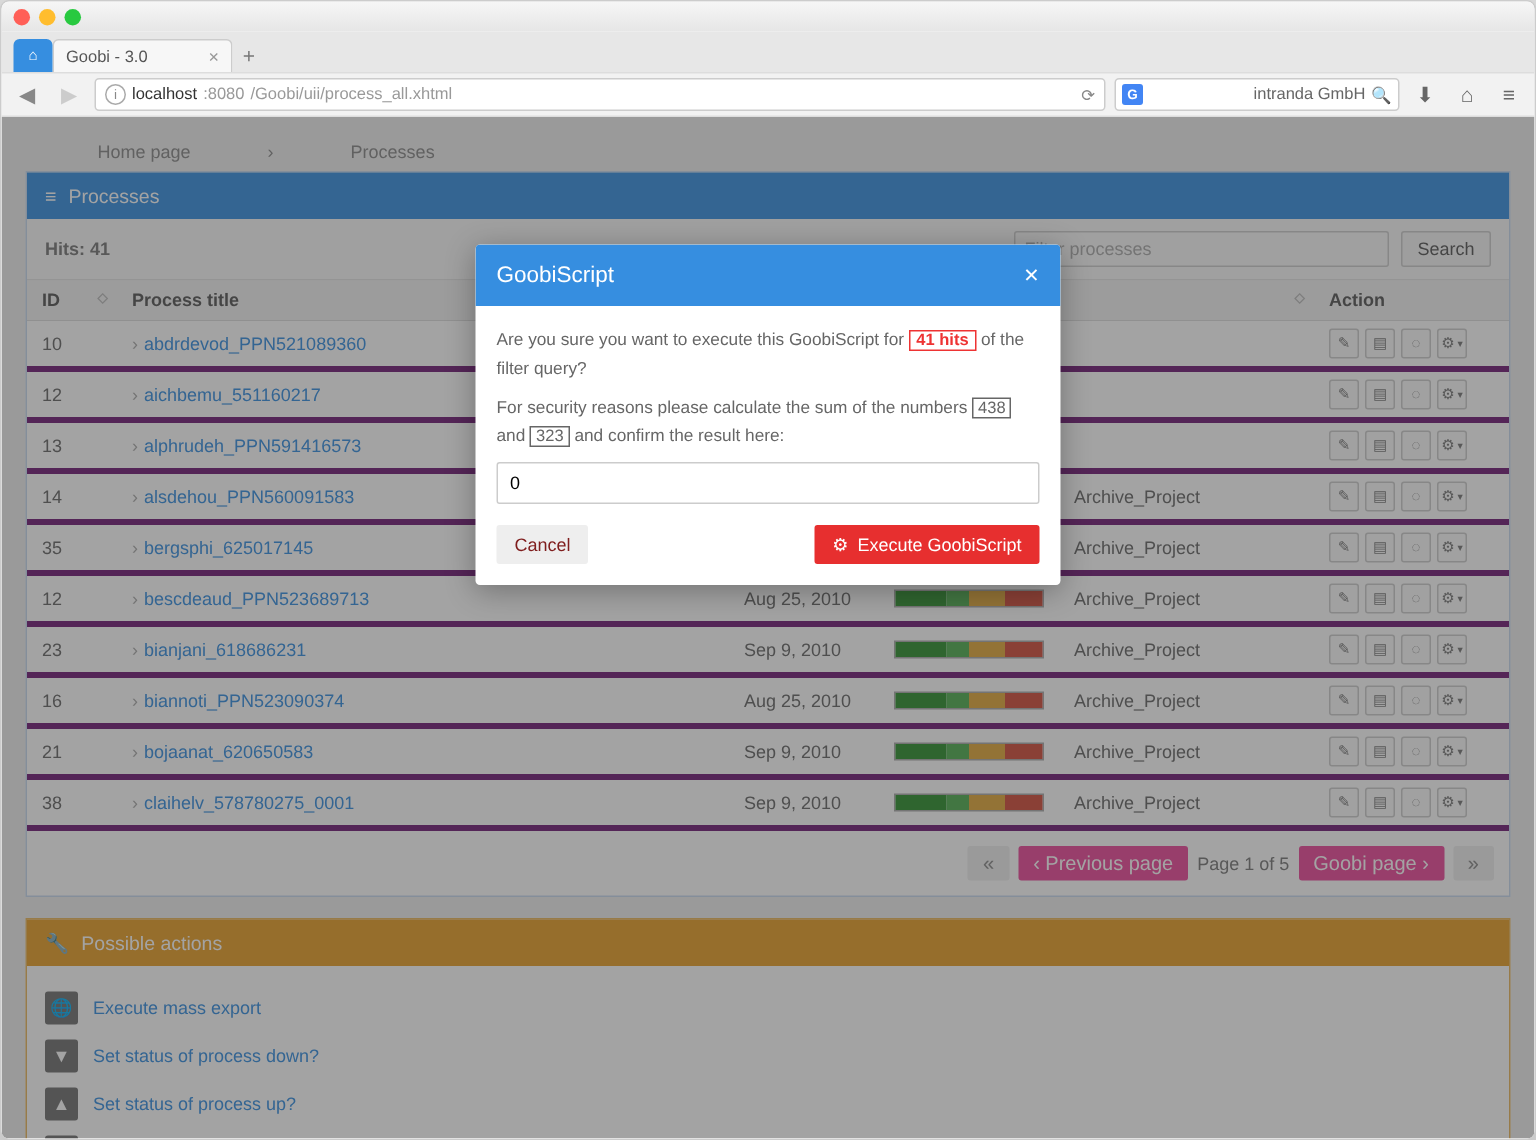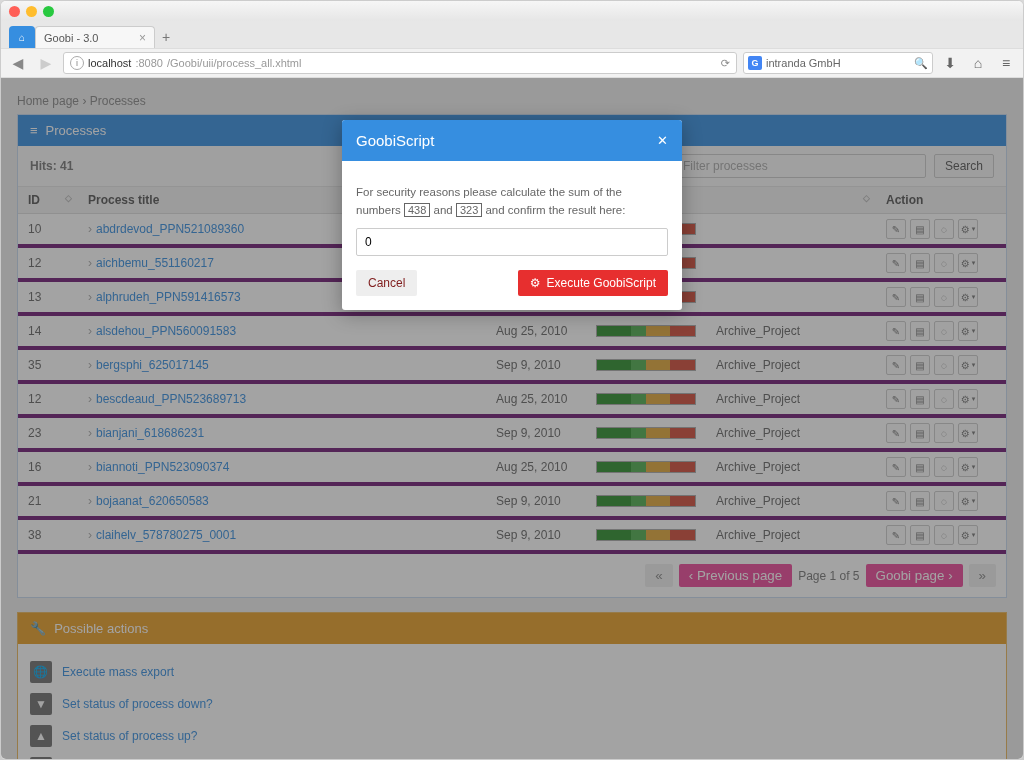--- a/index.html
+++ b/index.html
@@ -15,27 +15,27 @@
   .newtab{ width:22px; height:22px; display:flex; align-items:center; justify-content:center; color:#777; font-size:14px;}
   .addrbar { height:30px; background:#f2f2f2; border-top:1px solid #ddd; border-bottom:1px solid #ddd; display:flex; align-items:center; padding:0 6px; gap:6px;}
   .addrbar .navbtn{ width:22px; height:22px; display:flex; align-items:center; justify-content:center; color:#888; font-size:14px;}
   .urlbox{ flex:1; height:22px; background:#fff; border:1px solid #ccc; border-radius:3px; display:flex; align-items:center; padding:0 6px; font-size:11px; gap:4px;}
   .urlbox .info{ width:14px;height:14px;border:1px solid #aaa;border-radius:50%;display:flex;align-items:center;justify-content:center;font-size:9px;color:#888;}
   .urlbox .host{color:#333;}
   .urlbox .path{color:#999;}
   .urlbox .refresh{margin-left:auto;color:#888;}
   .searchbox{ width:190px; height:22px; background:#fff; border:1px solid #ccc; border-radius:3px; display:flex; align-items:center; padding:0 4px; gap:4px; font-size:11px;}
   .searchbox .glogo{ width:14px;height:14px; background:#4285f4; color:#fff; font-size:9px; font-weight:bold; display:flex;align-items:center;justify-content:center; border-radius:2px;}
-  .searchbox .q{ color:#666; flex:1;}
+  .searchbox .q{ color:#666; flex:1;text-align:right;}
   .searchbox .mag{color:#888;}
   .tool{ width:22px;height:22px;display:flex;align-items:center;justify-content:center;color:#666;font-size:14px;}
   .viewport{ flex:1; background:#eee; overflow:hidden; position:relative;}
   .page{ padding:16px; }
   .breadcrumb{ font-size:12px; color:#888; margin-bottom:6px; }
-  .breadcrumb span{ color:#888; }
+  .breadcrumb span{ color:#888;margin-left:48px; }
   .panel{ border:1px solid #c7d9ef; background:#fff; margin-bottom:14px;}
   .panel-hd{ background:#368ee0; color:#fff; padding:8px 12px; font-size:13px; display:flex; align-items:center; gap:8px;}
   .panel-hd.orange{ background:#e79e27;}
   .hitsrow{ padding:8px 12px; display:flex; align-items:center; gap:8px; border-bottom:1px solid #e3e3e3; background:#fafafa;}
   .hitsrow .hits{ color:#777; font-size:12px;font-weight:bold;}
   .hitsrow .spacer{flex:1;}
   .filterin{ width:250px; height:24px; border:1px solid #ccc; border-radius:2px; padding:0 6px; font-size:12px; color:#aaa; display:flex; align-items:center;}
   .btn{ height:24px; padding:0 10px; background:#f6f6f6; border:1px solid #ccc; border-radius:2px; font-size:12px; color:#555; display:inline-flex; align-items:center; }
   table.proc{ width:100%; border-collapse:collapse; font-size:12px; }
   table.proc th{ text-align:left; padding:6px 10px; background:#f3f3f3; border-bottom:1px solid #ddd; color:#555; font-weight:bold; position:relative;}
@@ -53,21 +53,21 @@
   .pager .pbtn.ghost{ background:#eee; color:#888;}
   .pager .txt{ color:#777;}
   .possible{ padding:12px; }
   .actrow{ display:flex; align-items:center; gap:10px; padding:5px 0;}
   .actrow .ic{ width:22px;height:22px; background:#6f6f6f; color:#fff; display:flex;align-items:center;justify-content:center; font-size:12px; border-radius:2px;}
   .actrow a{ color:#368ee0; text-decoration:none; font-size:12px;}
   .chips{ margin-left:32px; margin-top:4px; display:flex; flex-wrap:wrap; gap:4px;}
   .chip{ background:#888; color:#fff; font-size:11px; padding:2px 8px; border-radius:10px;}
   
   .scrim{ position:absolute; inset:0; background:rgba(50,50,50,.45); display:flex; align-items:flex-start; justify-content:center; padding-top:42px; z-index:100;}
-  .modal{ width:340px; background:#fff; border-radius:3px; box-shadow:0 4px 20px rgba(0,0,0,.3); overflow:hidden;}
+  .modal{ width:390px; background:#fff; border-radius:3px; box-shadow:0 4px 20px rgba(0,0,0,.3); overflow:hidden;margin-top:43px;}
   .modal-hd{ background:#368ee0; color:#fff; padding:12px 14px; font-size:15px; display:flex; align-items:center;}
   .modal-hd .x{ margin-left:auto; color:#fff; font-size:13px;}
   .modal-bd{ padding:14px 14px 4px; font-size:11.5px; color:#666; line-height:1.6;}
   .hitsbadge{ border:1px solid #e33; color:#e33; padding:0 4px; font-weight:bold; font-size:11px;}
   .numbadge{ border:1px solid #666; padding:0 3px; font-size:11px;}
   .modal-bd input{ width:100%; height:28px; border:1px solid #ccc; border-radius:2px; margin-top:8px; padding:0 8px; font-size:12px;}
   .modal-ft{ padding:10px 14px 14px; display:flex; gap:8px; align-items:center;}
   .modal-ft .cancel{ background:#eee; color:#7f1d1d; border:none; padding:6px 12px; border-radius:2px; font-size:12px;}
   .modal-ft .exec{ margin-left:auto; background:#e72f2f; color:#fff; border:none; padding:6px 12px; border-radius:2px; font-size:12px; display:flex; gap:6px; align-items:center;}
   .gears{font-size:12px;}
@@ -413,20 +413,25 @@
       </div>
     </div>
 
     <div class="scrim">
       <div class="modal">
         <div class="modal-hd">
           <span>GoobiScript</span>
           <span class="x">✕</span>
         </div>
         <div class="modal-bd">
+          <p>
+            <span>Are you sure you want to execute this GoobiScript for</span>
+            <span class="hitsbadge">41 hits</span>
+            <span>of the filter query?</span>
+          </p>
           <p style="margin-top:8px;">
             <span>For security reasons please calculate the sum of the numbers</span>
             <span class="numbadge">438</span>
             <span>and</span>
             <span class="numbadge">323</span>
             <span>and confirm the result here:</span>
           </p>
           <input type="text" value="0" style="">
         </div>
         <div class="modal-ft">

